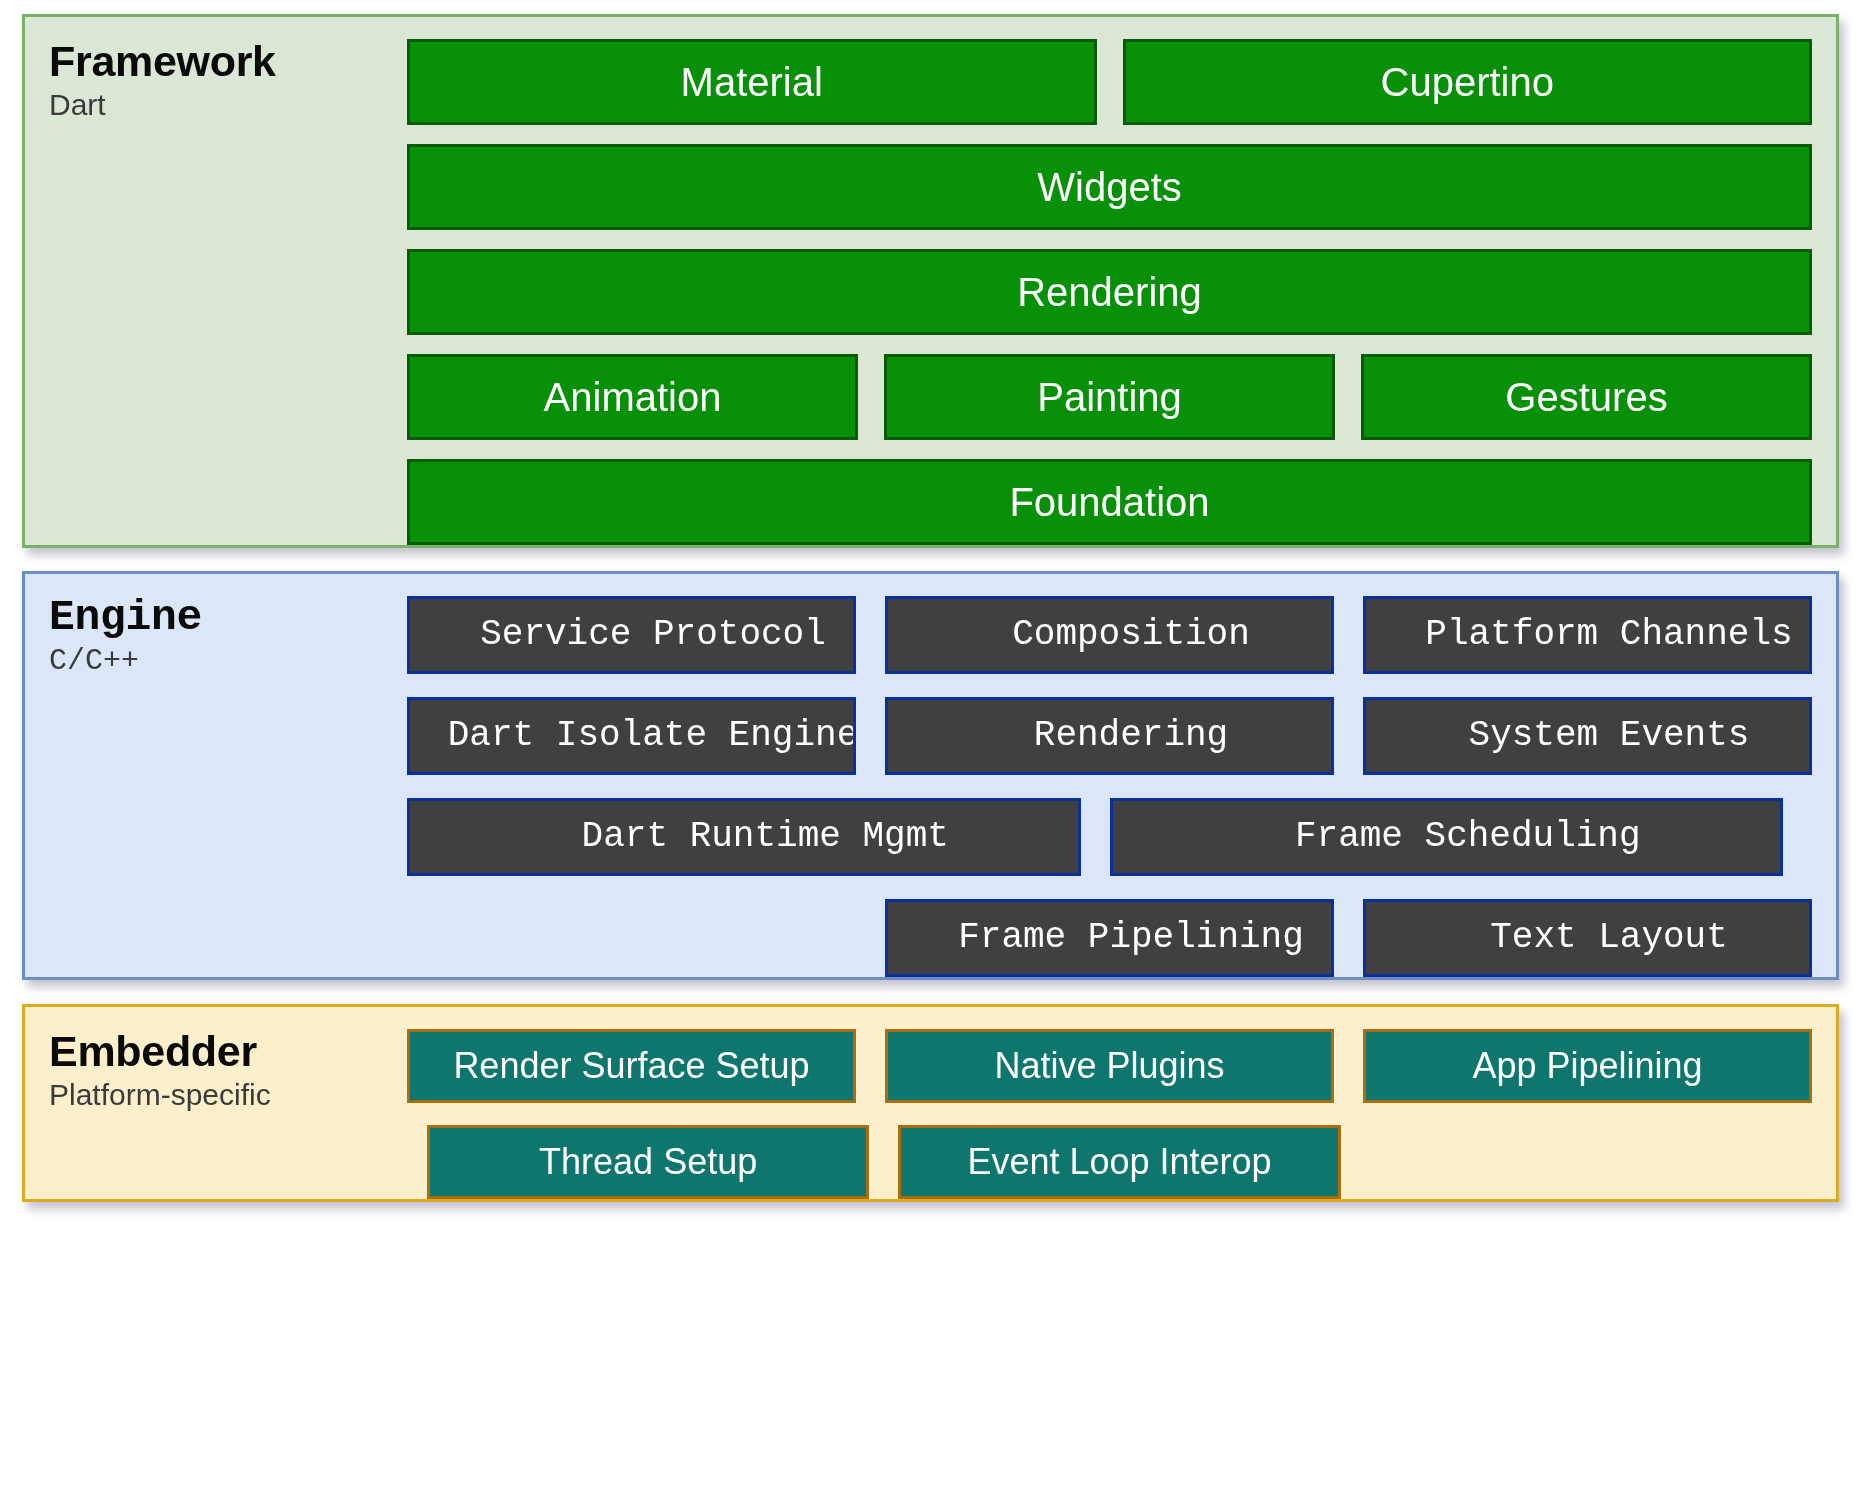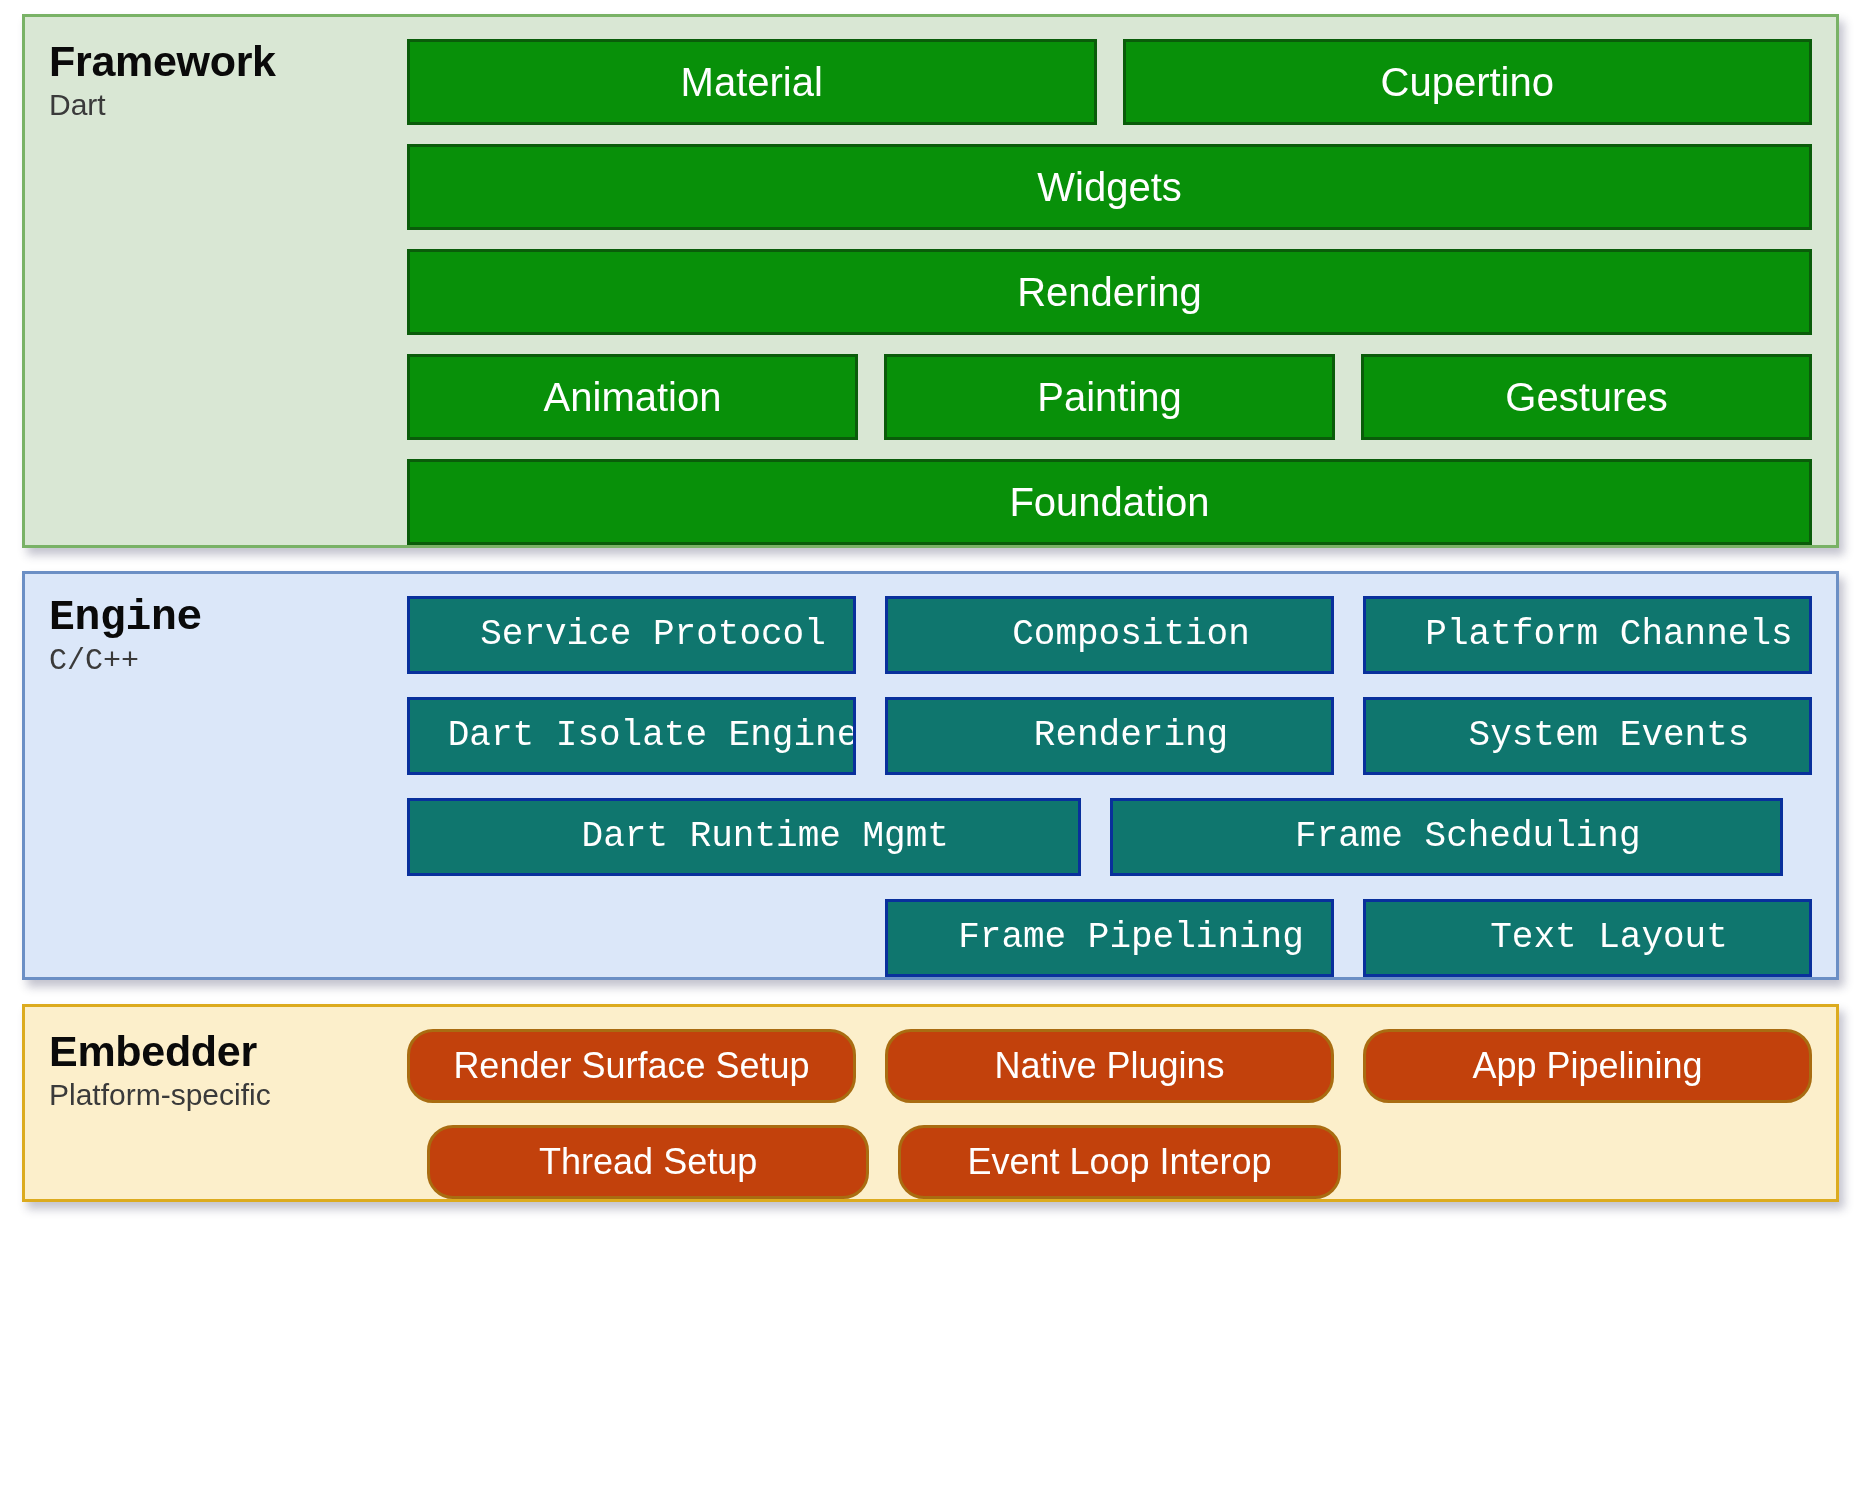--- a/index.html
+++ b/index.html
@@ -120,45 +120,44 @@
     height: 86px;
     font-size: 40px;
   }
   .fw-row { margin-bottom: 19px; }
   .fw-row:last-child { margin-bottom: 0; }
   .fw-gap { width: 26px; flex: 0 0 26px; }
 
   
   .layer--engine .layer-body { padding: 22px 24px 0 0; }
   .box--blue {
-    background: #0f766e;
+    background: #404040;
     border-color: #09309c;
     height: 78px;
     font-size: 36px;
     padding-left: 43px;
   }
   .en-row { margin-bottom: 23px; }
   .en-row:last-child { margin-bottom: 0; }
   .en-col {
     flex: 1 1 0;
     min-width: 0;
     display: flex;
   }
   .en-col > .box { width: 100%; }
   .en-gap { width: 29px; flex: 0 0 29px; }
   .en-col--empty { visibility: hidden; }
 
   
   .layer--embedder .layer-body { padding: 22px 24px 0 0; }
   .box--orange {
-    background: #c2410c;
+    background: #0f766e;
     border-color: #a96c11;
     height: 74px;
     font-size: 36px;
-    border-radius: 26px;
   }
   .em-row { margin-bottom: 22px; }
   .em-row:last-child { margin-bottom: 0; padding-left: 20px; }
   .em-col {
     flex: 1 1 0;
     min-width: 0;
     display: flex;
   }
   .em-col > .box { width: 100%; }
   .em-gap { width: 29px; flex: 0 0 29px; }

